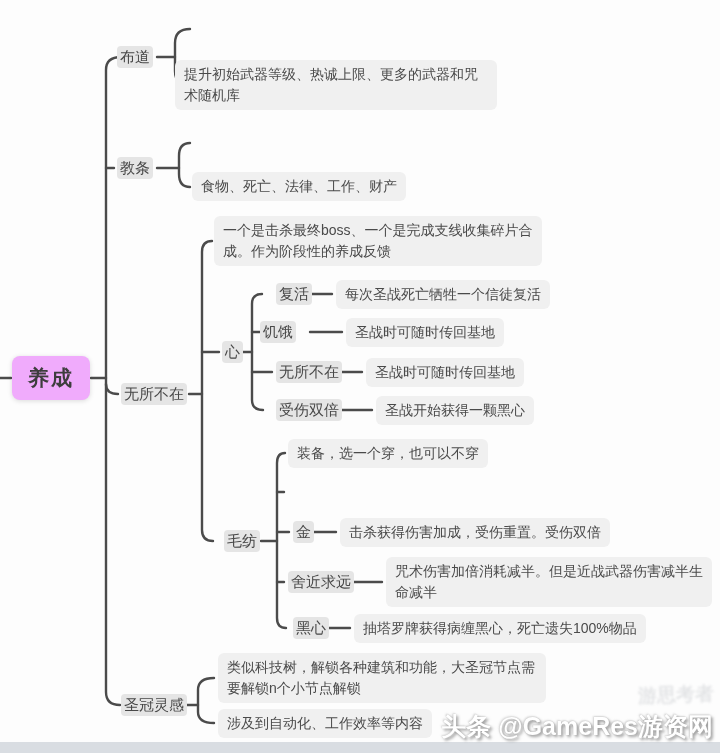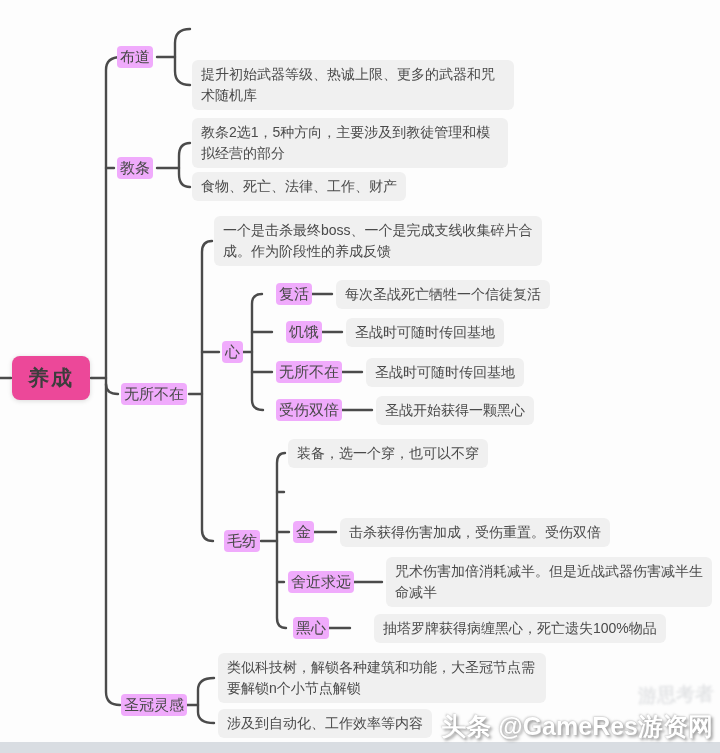--- a/index.html
+++ b/index.html
@@ -23,28 +23,28 @@
     font-size:14px;line-height:21px;
     color:#4a4a4a;
     box-sizing:border-box;
   }
   .leaf.oneline{white-space:nowrap;}
   .nlabel{
     position:absolute;z-index:3;
     font-size:15px;line-height:22px;
     color:#484848;
     white-space:nowrap;
-    background:#f0abfc;
+    background:#e5e5e5;
     padding:0 3px;
     border-radius:4px;
   }
   .root{
     position:absolute;z-index:3;
     left:12px;top:356px;width:78px;height:44px;
-    background:#ec4899;
+    background:#f0abfc;
     border-radius:8px;
     box-shadow:0 1px 5px rgba(0,0,0,0.14);
     display:flex;align-items:center;justify-content:center;
     font-size:21px;font-weight:bold;color:#3d3d3d;
     letter-spacing:2px;
   }
   .bottom-strip{
     position:absolute;z-index:4;
     left:0;top:742px;width:720px;height:11px;
     background:#d9dde2;
@@ -109,47 +109,46 @@
     <path d="M 354 582 H 382"></path>
     <path d="M 328 628 H 350"></path>
 
     <path d="M 184 705 H 198"></path>
     <path d="M 214 678 Q 198 678 198 690 V 712 Q 198 723 214 723"></path>
   </svg>
 
   <div class="root">养成</div>
 
   <div class="nlabel" style="left:117px;top:46px;">布道</div>
-  <div class="leaf" style="left:192px;top:60px;width:322px;">提升初始武器等级、热诚上限、更多的武器和咒术随机库</div>
+  <div class="leaf" style="left:175px;top:60px;width:322px;">提升初始武器等级、热诚上限、更多的武器和咒术随机库</div>
 
   <div class="nlabel" style="left:117px;top:157px;text-align:center;">教条</div>
-  <div class="leaf" style="left:192px;top:118px;width:316px;">教条2选1，5种方向，主要涉及到教徒管理和模拟经营的部分</div>
   <div class="leaf oneline" style="left:192px;top:172px;">食物、死亡、法律、工作、财产</div>
 
   <div class="nlabel" style="left:121px;top:383px;">无所不在</div>
   <div class="leaf" style="left:214px;top:216px;width:328px;">一个是击杀最终boss、一个是完成支线收集碎片合成。作为阶段性的养成反馈</div>
 
   <div class="nlabel" style="left:222px;top:341px;">心</div>
   <div class="nlabel" style="left:276px;top:283px;">复活</div>
   <div class="leaf oneline" style="left:336px;top:280px;">每次圣战死亡牺牲一个信徒复活</div>
-  <div class="nlabel" style="left:286px;top:321px;">饥饿</div>
+  <div class="nlabel" style="left:260px;top:321px;">饥饿</div>
   <div class="leaf oneline" style="left:346px;top:318px;">圣战时可随时传回基地</div>
   <div class="nlabel" style="left:276px;top:361px;">无所不在</div>
   <div class="leaf oneline" style="left:366px;top:358px;">圣战时可随时传回基地</div>
   <div class="nlabel" style="left:276px;top:399px;">受伤双倍</div>
   <div class="leaf oneline" style="left:376px;top:396px;">圣战开始获得一颗黑心</div>
 
   <div class="nlabel" style="left:224px;top:530px;">毛纺</div>
   <div class="leaf oneline" style="left:288px;top:439px;">装备，选一个穿，也可以不穿</div>
   <div class="nlabel" style="left:293px;top:521px;">金</div>
   <div class="leaf oneline" style="left:340px;top:518px;">击杀获得伤害加成，受伤重置。受伤双倍</div>
   <div class="nlabel" style="left:288px;top:571px;">舍近求远</div>
   <div class="leaf" style="left:386px;top:557px;width:326px;">咒术伤害加倍消耗减半。但是近战武器伤害减半生命减半</div>
   <div class="nlabel" style="left:293px;top:617px;">黑心</div>
-  <div class="leaf oneline" style="left:374px;top:614px;">抽塔罗牌获得病缠黑心，死亡遗失100%物品</div>
+  <div class="leaf oneline" style="left:354px;top:614px;">抽塔罗牌获得病缠黑心，死亡遗失100%物品</div>
 
   <div class="nlabel" style="left:121px;top:694px;">圣冠灵感</div>
   <div class="leaf" style="left:218px;top:653px;width:328px;">类似科技树，解锁各种建筑和功能，大圣冠节点需要解锁n个小节点解锁</div>
   <div class="leaf oneline" style="left:218px;top:709px;">涉及到自动化、工作效率等内容</div>
 
   <div class="wm-faint">游思考者</div>
   <div class="wm-main">头条 @GameRes游资网</div>
   <div class="bottom-strip"></div>
 
 </div>

